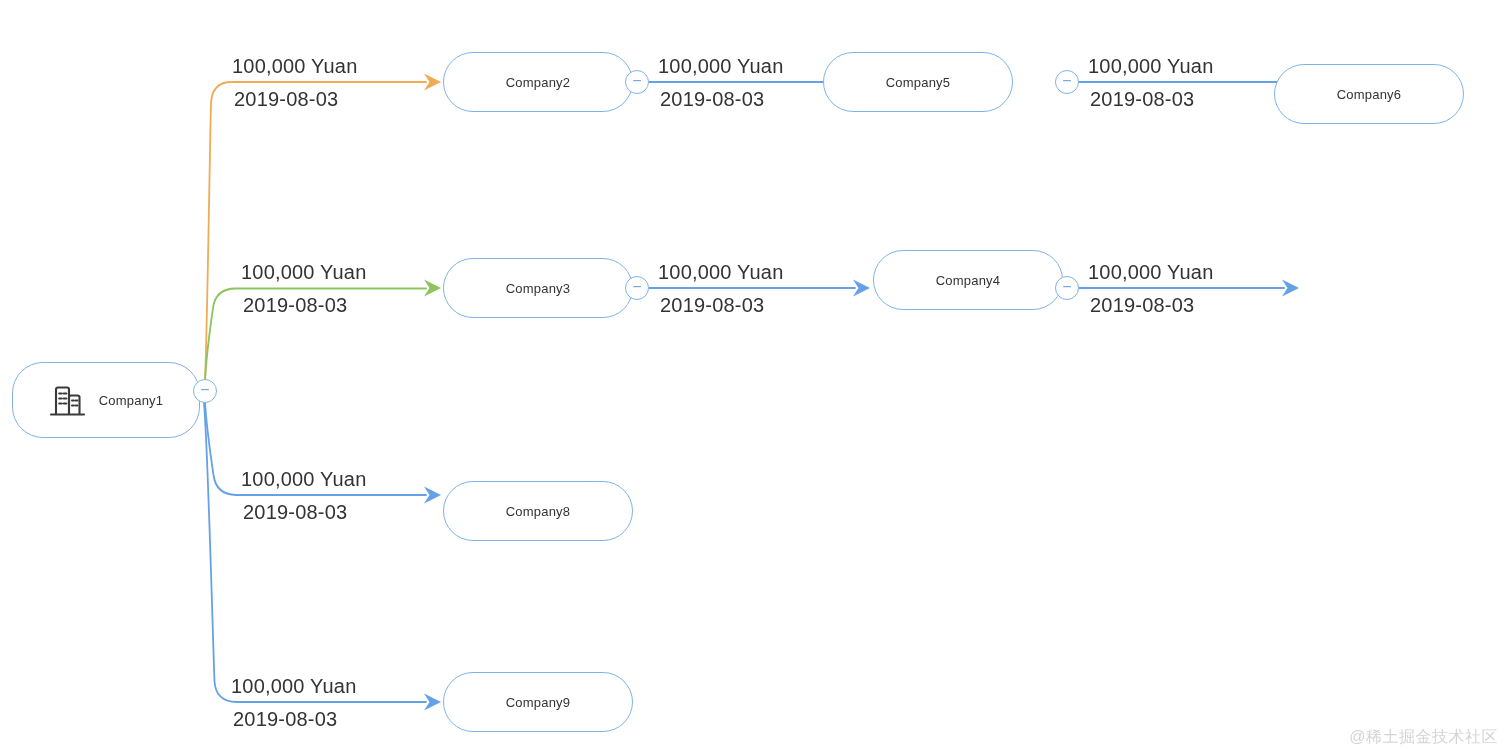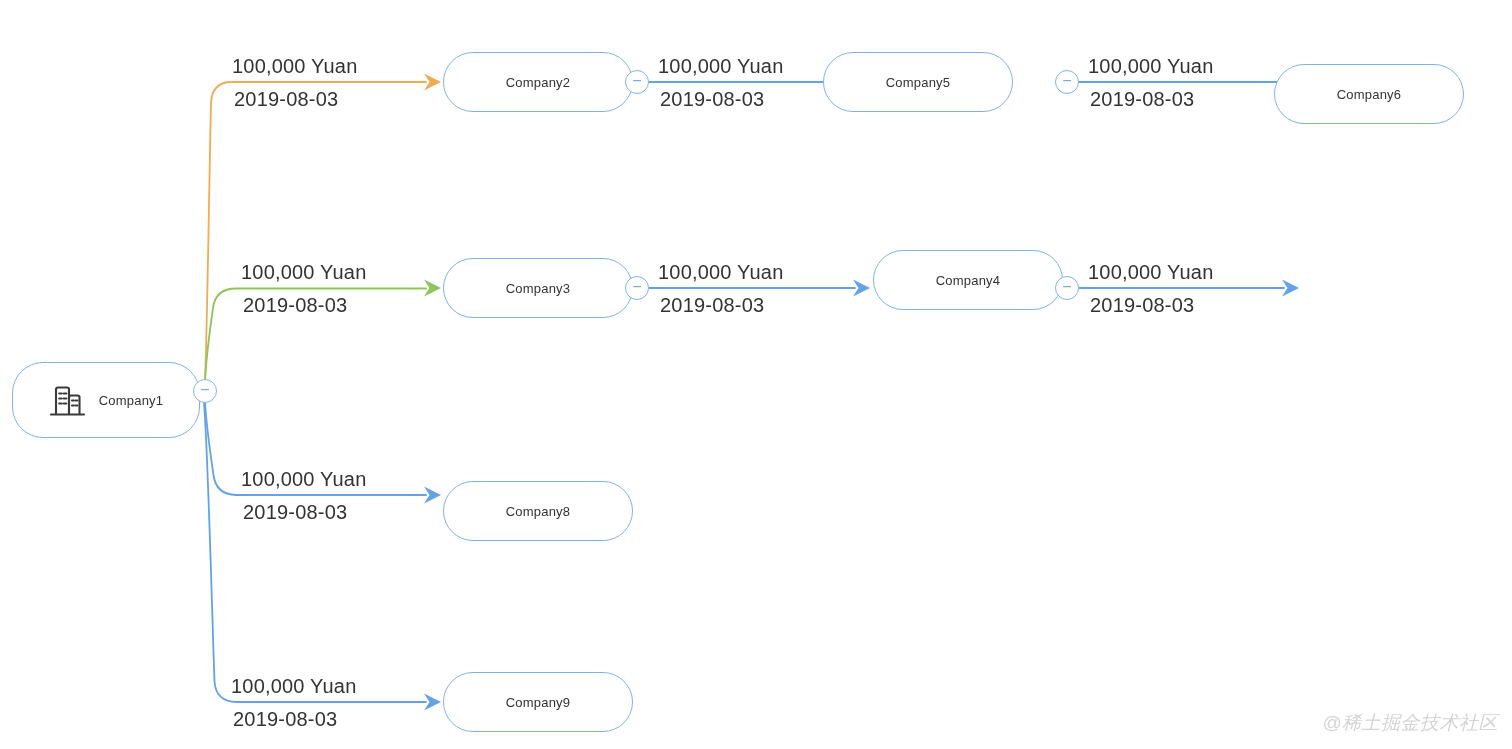--- a/index.html
+++ b/index.html
@@ -66,25 +66,24 @@
     position: absolute;
     font-size: 20px;
     color: #333333;
     white-space: nowrap;
     line-height: 24px;
     letter-spacing: 0.2px;
   }
   .watermark {
     position: absolute;
     right: 14px;
-    bottom: 13px;
-    font-size: 19px;
+    bottom: 1px;
+    font-size: 16px;
     color: #D4D4D4;
     letter-spacing: 0.5px;
-    font-style: italic;
   }
 </style>
 </head>
 <body>
 
 <div id="canvas">
 
   <svg id="edges-svg" viewBox="0 0 1512 749">
 
     <path d="M205,380 C207,340 210,140 211,103 Q212,82 232,82 L426,82" stroke="#F0AC55"></path>

